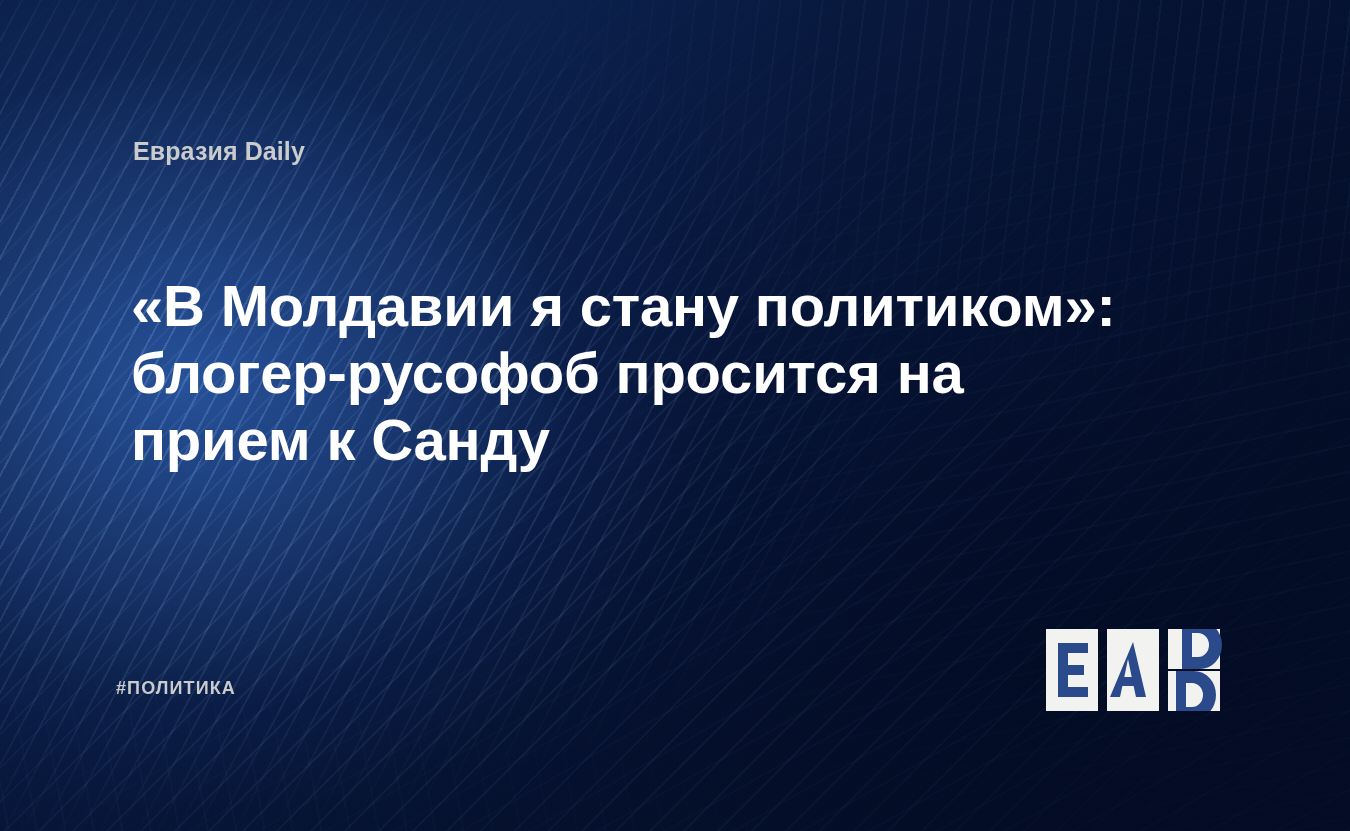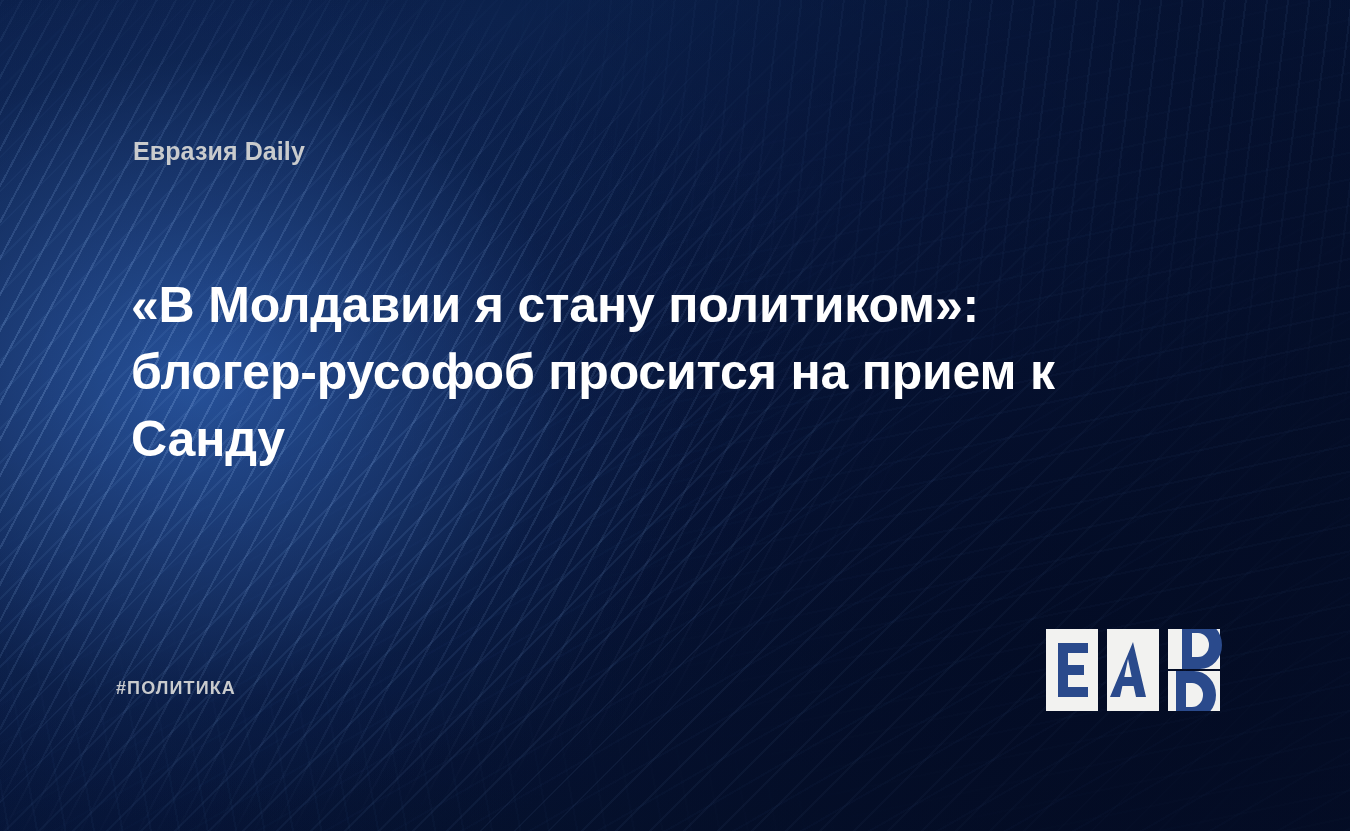--- a/index.html
+++ b/index.html
@@ -186,21 +186,21 @@
     color: #c9cbcd;
     white-space: nowrap;
   }
 
   .headline {
     position: absolute;
     left: 131px;
     top: 272px;
     width: 985px;
     margin: 0;
-    font-size: 50px;
+    font-size: 58px;
     line-height: 67px;
     font-weight: 700;
     color: #ffffff;
     letter-spacing: -0.2px;
   }
 
   .category {
     position: absolute;
     left: 116px;
     top: 678px;

